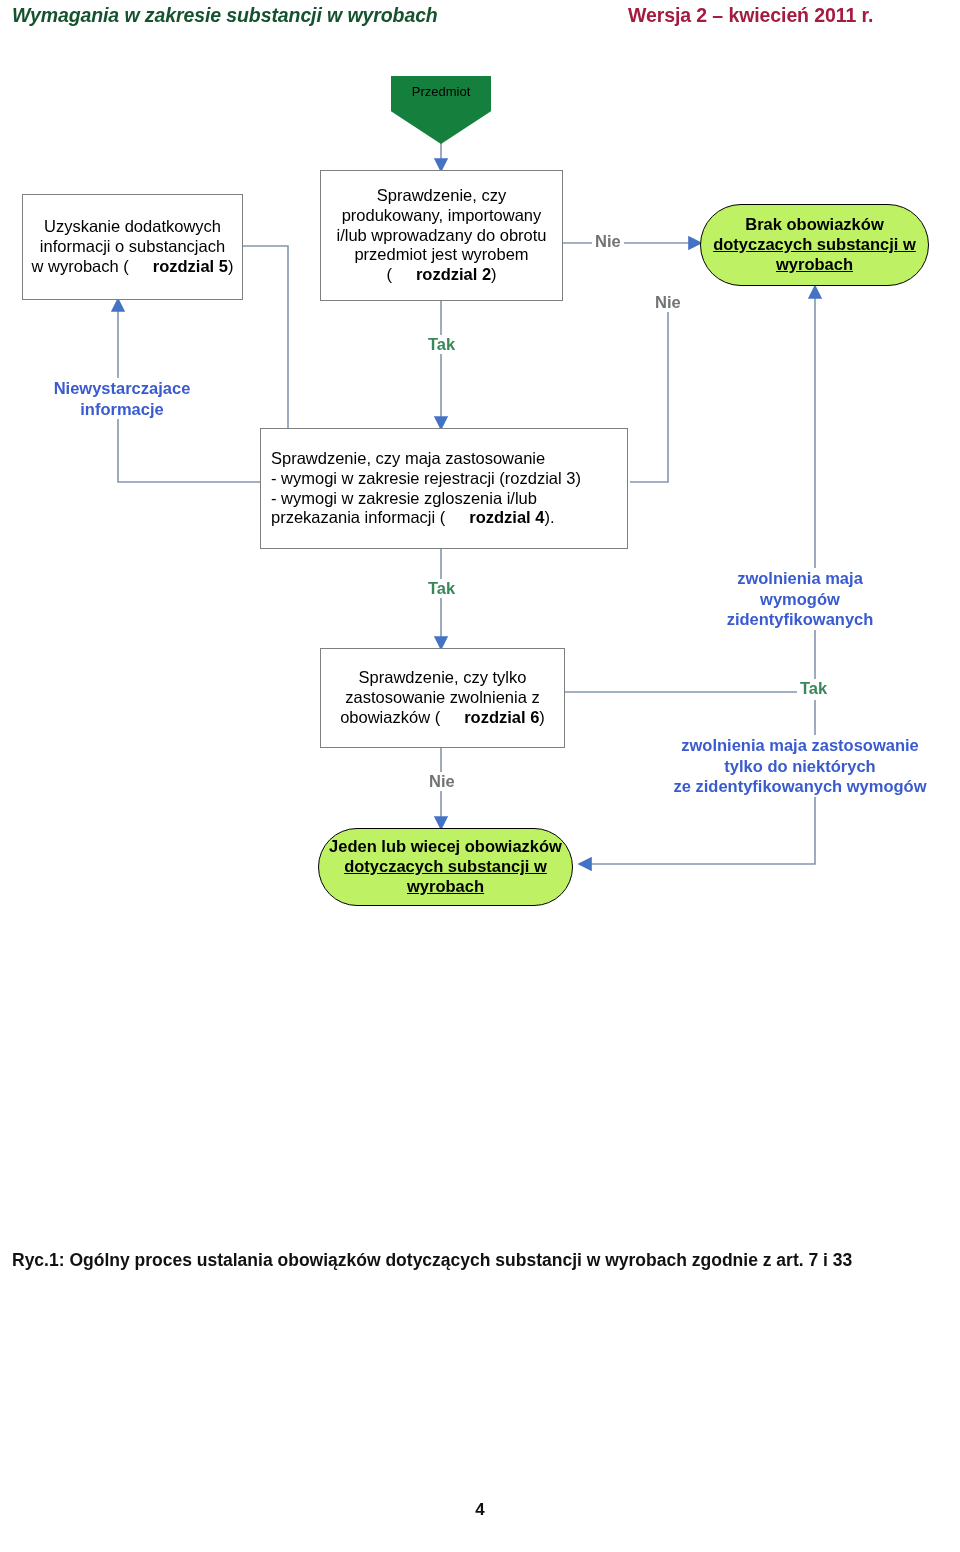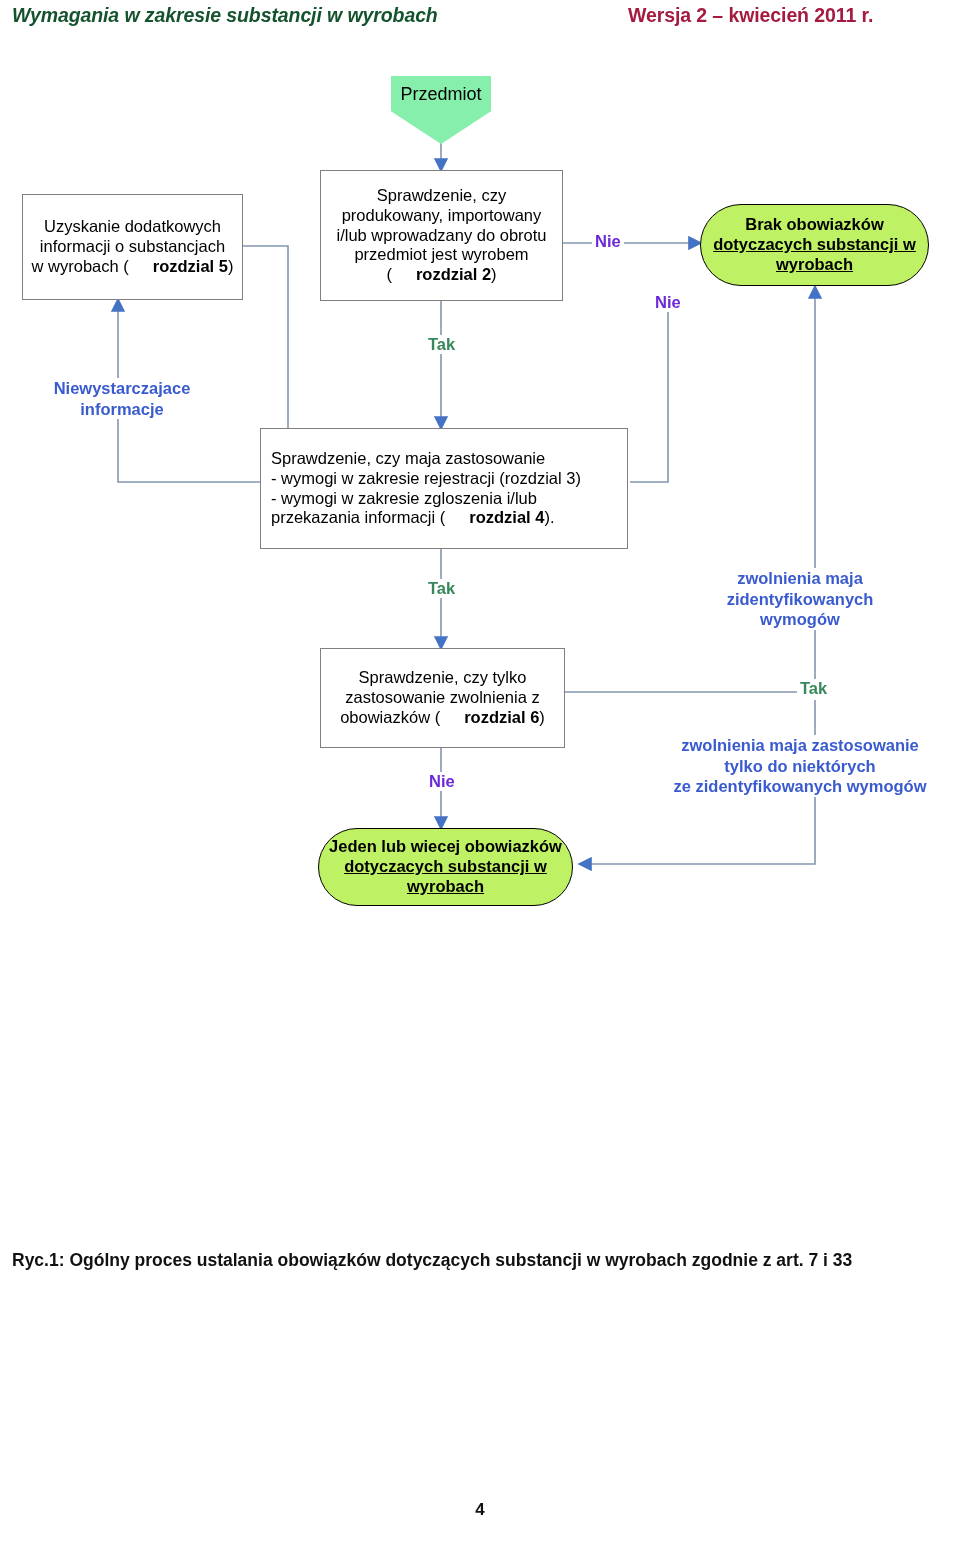--- a/index.html
+++ b/index.html
@@ -77,23 +77,23 @@
     font-size: 16.5px;
   }
   .node.capsule {
     background: #bef264;
     border: 1.4px solid #000000;
     border-radius: 999px;
     font-size: 16.5px;
     font-weight: bold;
   }
   .node.pentagon {
-    background: #86efac;
+    background: #15803d;
     border: none;
-    font-size: 18px;
+    font-size: 13px;
     color: #000000;
     align-items: flex-start;
     padding-top: 8px;
     clip-path: polygon(0% 0%, 100% 0%, 100% 52%, 50% 100%, 0% 52%);
   }
   .node.pentagon .pent-label { position: relative; z-index: 2; }
   .node .inner { width: 100%; padding: 0 6px; box-sizing: border-box; }
   .node .inner.left { text-align: left; padding-left: 10px; }
   .u { text-decoration: underline; }
   b { font-weight: bold; padding-left: 24px; }
@@ -101,21 +101,21 @@
   
   .elabel {
     position: absolute;
     font-size: 16.5px;
     font-weight: bold;
     background: #ffffff;
     padding: 0 3px;
     white-space: nowrap;
     line-height: 1.15;
   }
-  .elabel.no  { color: #6d28d9; }
+  .elabel.no  { color: #737373; }
   .elabel.yes { color: #38885C; }
   .note {
     position: absolute;
     font-size: 16.5px;
     font-weight: bold;
     color: #3A5BCF;
     text-align: center;
     line-height: 1.25;
     background: #ffffff;
   }
@@ -252,22 +252,22 @@
   <div class="elabel no" style="left:426px; top:772px;">Nie</div>
   <div class="elabel yes" style="left:797px; top:679px;">Tak</div>
 
   <div class="note" style="left:22px; top:378px; width:200px;">
     <div>Niewystarczajace</div>
     <div>informacje</div>
   </div>
 
   <div class="note" style="left:655px; top:568px; width:290px;">
     <div>zwolnienia maja</div>
+    <div>wymogów</div>
     <div>zidentyfikowanych</div>
-    <div>wymogów</div>
   </div>
 
   <div class="note" style="left:650px; top:735px; width:300px;">
     <div>zwolnienia maja zastosowanie</div>
     <div>tylko do niektórych</div>
     <div>ze zidentyfikowanych wymogów</div>
   </div>
 
 </div>
 

